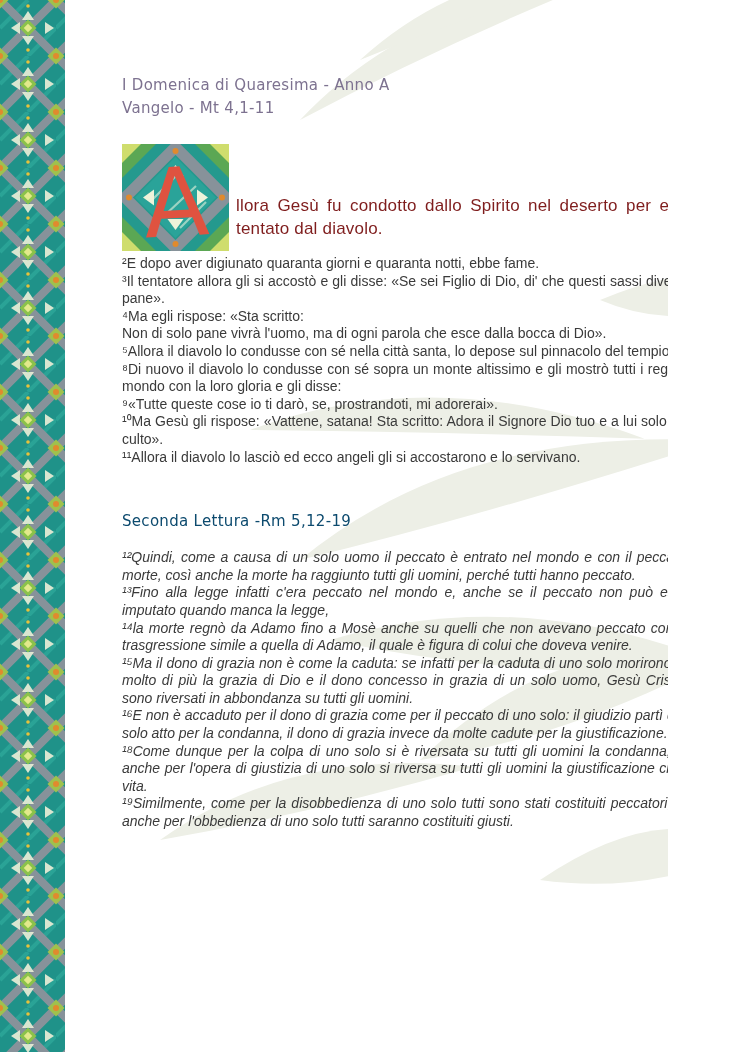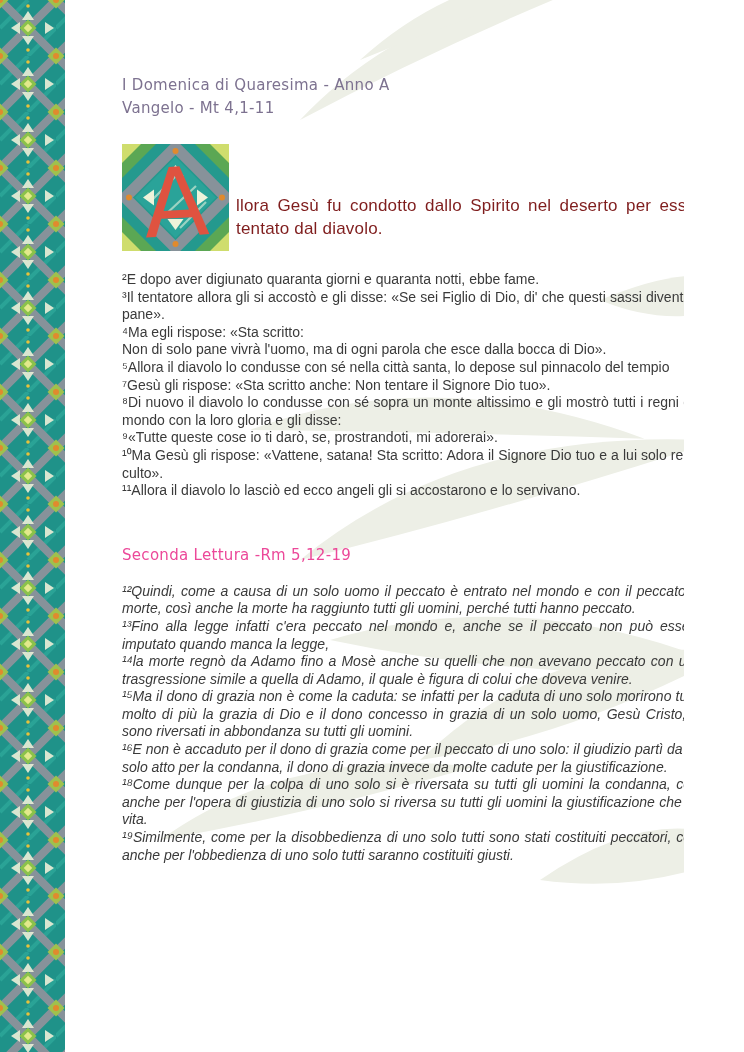--- a/index.html
+++ b/index.html
@@ -1,34 +1,34 @@
 <!DOCTYPE html>
 <html lang="it"><head>
 <meta charset="utf-8">
 <style>
   html,body { margin:0; padding:0; background:#ffffff; }
   .page {
     position:relative; width:668px; height:1052px; background:#ffffff;
-    overflow:hidden; font-family:"Liberation Sans", sans-serif;padding-left:16px;
+    overflow:hidden; font-family:"Liberation Sans", sans-serif;
   }
   .watermark { position:absolute; left:0; top:0; z-index:0; }
   .border-strip { position:absolute; left:0; top:0; z-index:2; display:block; }
   .content { position:absolute; left:122px; top:0; width:580px; z-index:3; }
   .header { margin-top:74px; color:#7d7290; font-size:15px; line-height:23px; letter-spacing:.3px; }
   .header div { font-family:"DejaVu Sans", sans-serif; }
   .opening-row { margin-top:24px; display:flex; align-items:flex-start; }
   .dropcap { width:107px; height:107px; flex:0 0 auto; display:block; }
   .opening-text {
     margin:50px 0 0 7px; width:466px; font-size:17px; line-height:23px;
     color:#7f1d1d; text-align:justify; letter-spacing:.2px;
   }
-  .gospel-body { margin-top:20px; }
+  .gospel-body { margin-top:4px; }
   .verses p { margin:0; font-size:14px; line-height:17.6px; color:#3a3a3a; text-align:justify; }
   .second-heading {
-    margin-top:46px; color:#ec4899; font-size:15px; letter-spacing:.3px;
+    margin-top:46px; color:#0c4a6e; font-size:15px; letter-spacing:.3px;
     font-family:"DejaVu Sans", sans-serif;
   }
   .second-body { margin-top:19px;font-style:italic; }
 </style>
 </head>
 <body>
 
 <div class="page">
 
   <svg class="watermark" width="744" height="1052" viewBox="0 0 744 1052" aria-hidden="true">
@@ -126,21 +126,20 @@
       </svg>
       <p class="opening-text">llora Gesù fu condotto dallo Spirito nel deserto per esser tentato dal diavolo.</p>
     </div>
 
     <div class="gospel-body verses">
         <p>²E dopo aver digiunato quaranta giorni e quaranta notti, ebbe fame.</p>
         <p>³Il tentatore allora gli si accostò e gli disse: «Se sei Figlio di Dio, di' che questi sassi diventino pane».</p>
         <p>⁴Ma egli rispose: «Sta scritto:</p>
         <p>Non di solo pane vivrà l'uomo, ma di ogni parola che esce dalla bocca di Dio».</p>
         <p>⁵Allora il diavolo lo condusse con sé nella città santa, lo depose sul pinnacolo del tempio</p>
-        <p>⁷Gesù gli rispose: «Sta scritto anche: Non tentare il Signore Dio tuo».</p>
         <p>⁸Di nuovo il diavolo lo condusse con sé sopra un monte altissimo e gli mostrò tutti i regni del mondo con la loro gloria e gli disse:</p>
         <p>⁹«Tutte queste cose io ti darò, se, prostrandoti, mi adorerai».</p>
         <p>¹⁰Ma Gesù gli rispose: «Vattene, satana! Sta scritto: Adora il Signore Dio tuo e a lui solo rendi culto».</p>
         <p>¹¹Allora il diavolo lo lasciò ed ecco angeli gli si accostarono e lo servivano.</p>
       </div>
 
     <div class="second-heading">Seconda Lettura -Rm 5,12-19</div>
 
     <div class="second-body verses">
         <p>¹²Quindi, come a causa di un solo uomo il peccato è entrato nel mondo e con il peccato la morte, così anche la morte ha raggiunto tutti gli uomini, perché tutti hanno peccato.</p>

